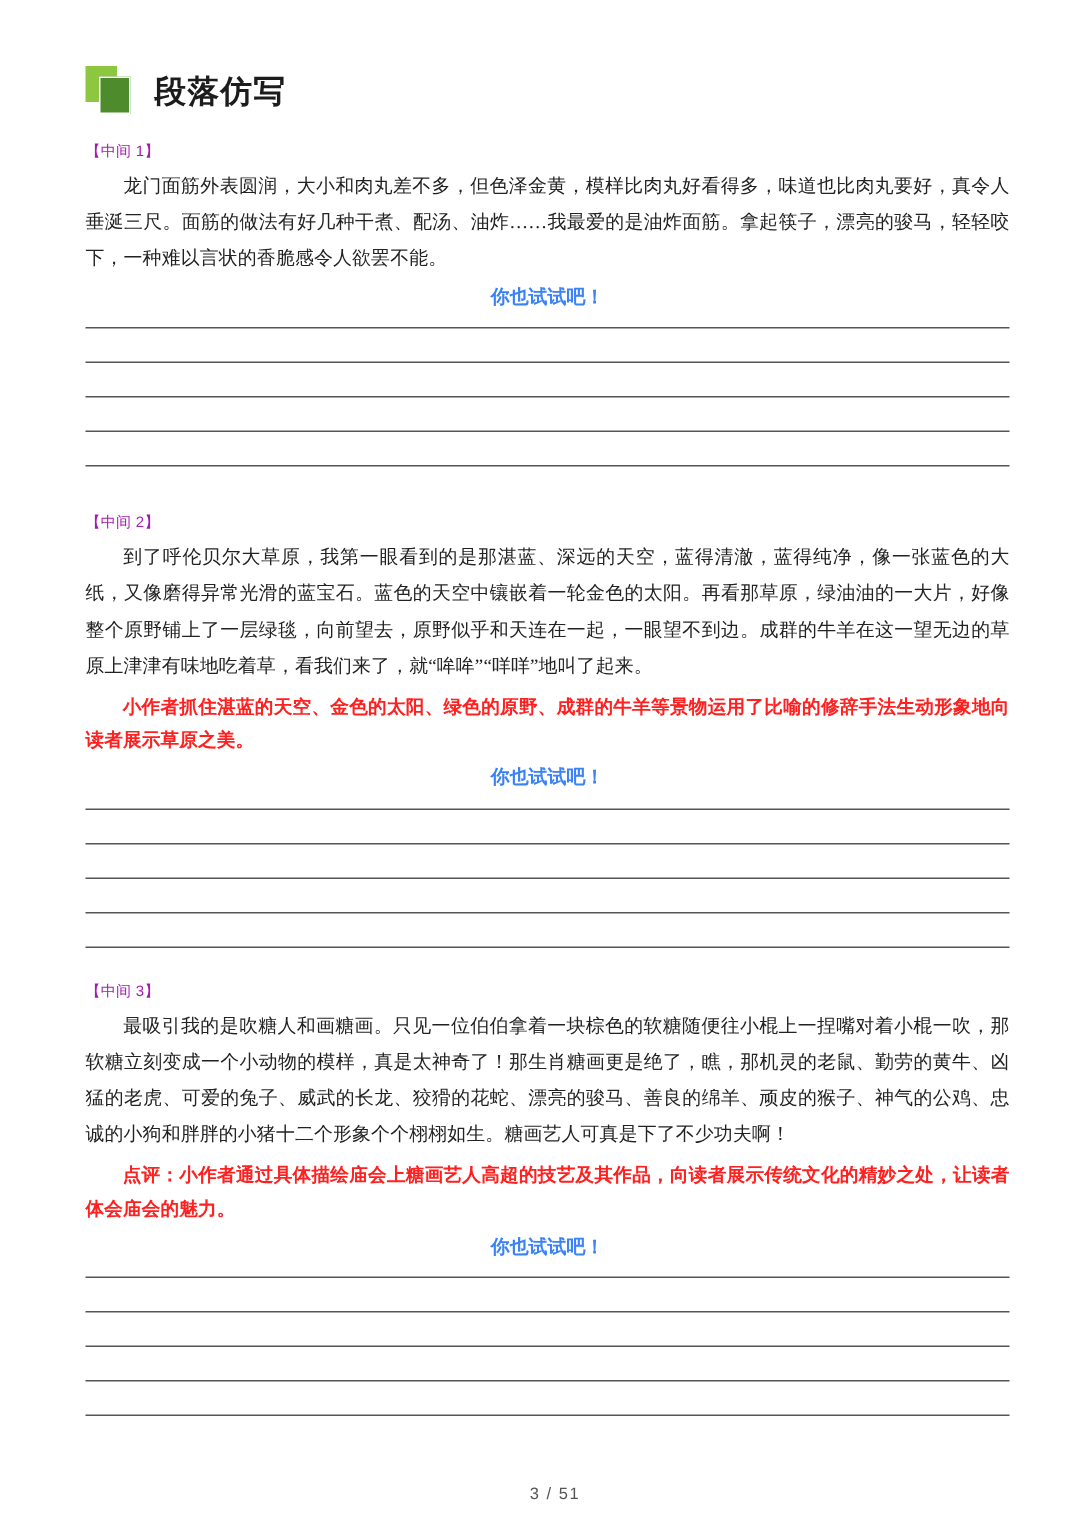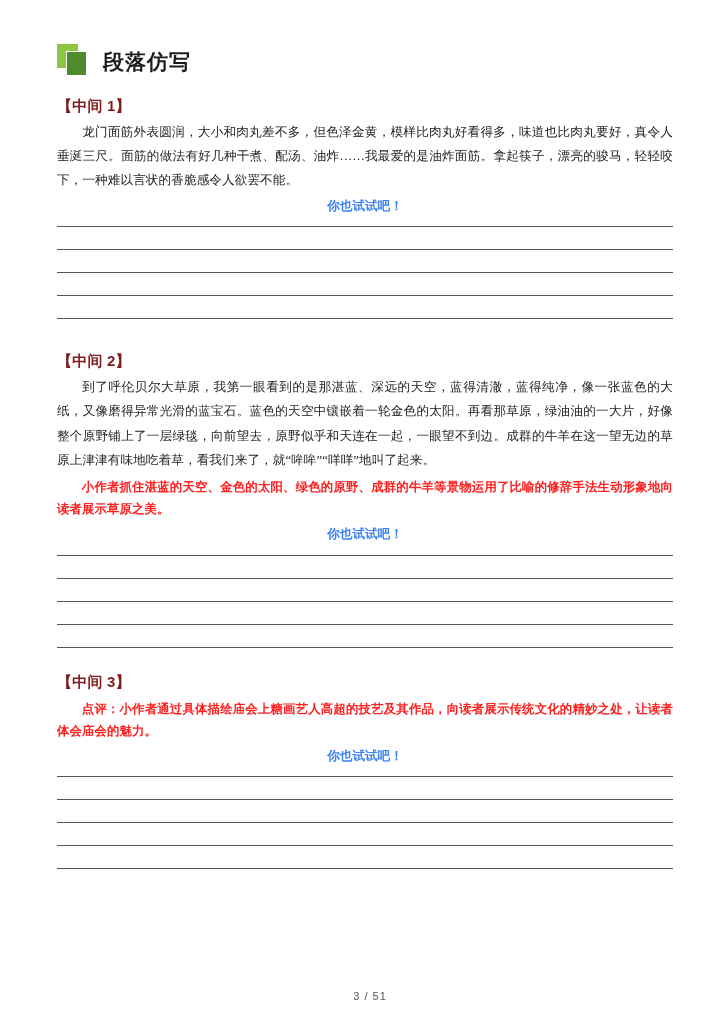--- a/index.html
+++ b/index.html
@@ -68,23 +68,23 @@
     letter-spacing: 1px;
     color: #1c1c1c;
     line-height: 1;
   }
 
   
   .section {
     margin-bottom: 4px;
   }
   .section-label {
-    color: #7f1d1d;
-    font-weight: bold;
-    font-size: 15px;
+    color: #a21caf;
+    font-weight: normal;
+    font-size: 10px;
     line-height: 1.6;
     margin: 0 0 2px 0;
     letter-spacing: 0.2px;
   }
   .body-text {
     font-family: "Liberation Serif", "DejaVu Serif", serif;
     font-size: 12.6px;
     line-height: 1.92;
     color: #222222;
     text-indent: 2em;
@@ -184,20 +184,21 @@
         <div class="write-line"></div>
         <div class="write-line"></div>
         <div class="write-line"></div>
       </div>
     </div>
 
     <div class="gap-md"></div>
 
     <div class="section">
       <div class="section-label">【中间 3】</div>
+      <p class="body-text">最吸引我的是吹糖人和画糖画。只见一位伯伯拿着一块棕色的软糖随便往小棍上一捏嘴对着小棍一吹，那软糖立刻变成一个小动物的模样，真是太神奇了！那生肖糖画更是绝了，瞧，那机灵的老鼠、勤劳的黄牛、凶猛的老虎、可爱的兔子、威武的长龙、狡猾的花蛇、漂亮的骏马、善良的绵羊、顽皮的猴子、神气的公鸡、忠诚的小狗和胖胖的小猪十二个形象个个栩栩如生。糖画艺人可真是下了不少功夫啊！</p>
       <p class="comment-text">点评：小作者通过具体描绘庙会上糖画艺人高超的技艺及其作品，向读者展示传统文化的精妙之处，让读者体会庙会的魅力。</p>
       <p class="prompt-text">你也试试吧！</p>
       <div class="lines">
         <div class="write-line"></div>
         <div class="write-line"></div>
         <div class="write-line"></div>
         <div class="write-line"></div>
       </div>
     </div>
 

